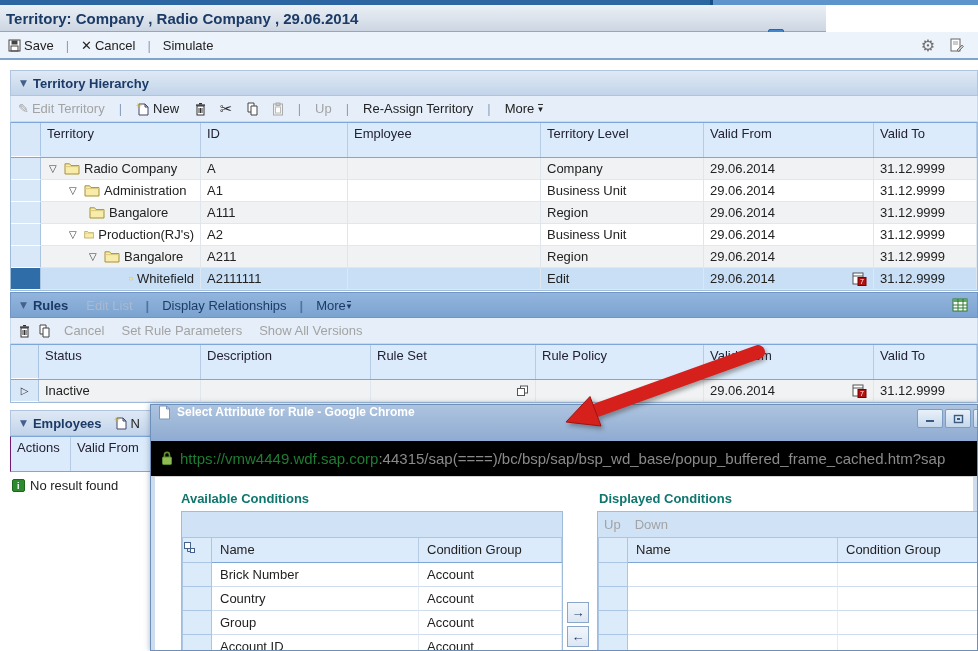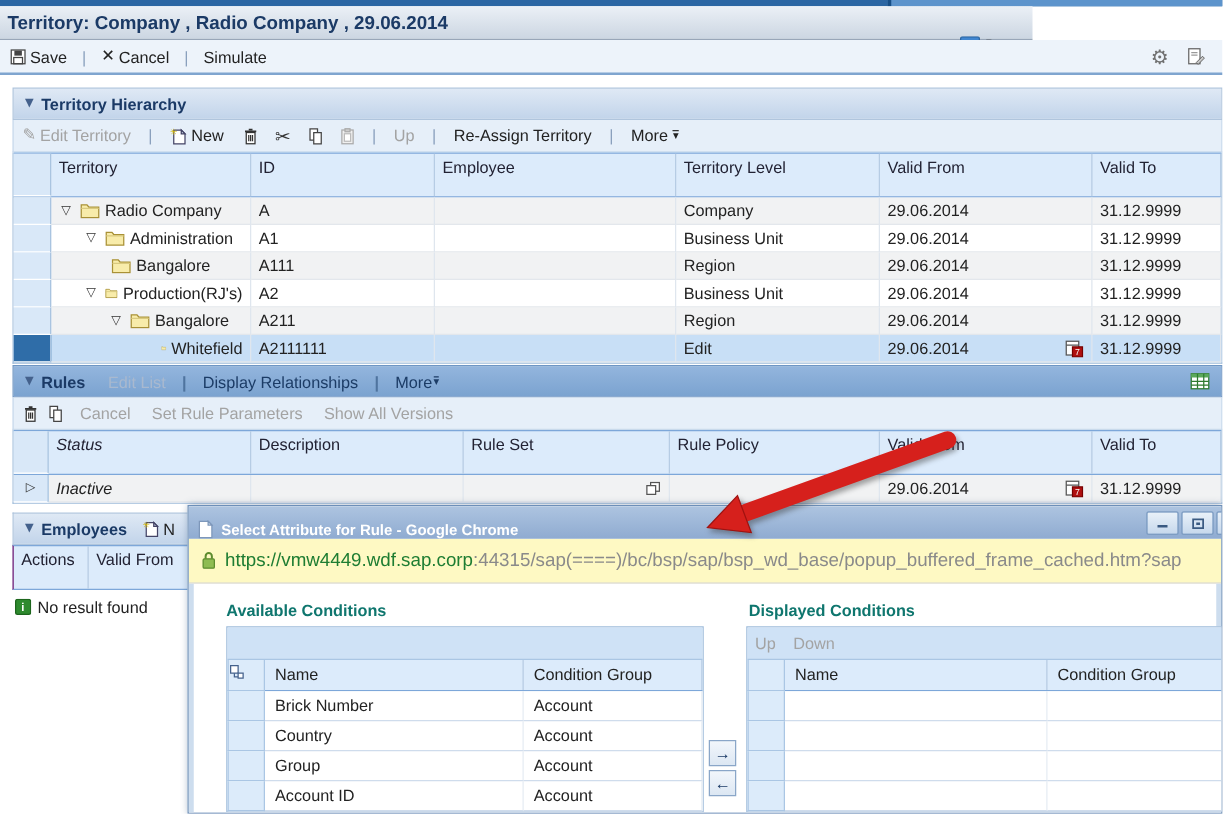--- a/index.html
+++ b/index.html
@@ -52,38 +52,38 @@
   .g-row.selected { background:#c8dff6; }
   .sel-cell { width:30px; background:#d9e8f8 !important; border-right:1px solid #a9c4e0 !important; border-bottom:1px solid #fff !important; padding:0 !important; justify-content:center; }
   .g-row.selected .sel-cell { background:#2f6da8 !important; }
   .exp { font-size:10px; color:#333; width:15px; flex:none; font-family:"DejaVu Sans",sans-serif; }
 
   
   .t-terr{width:160px;} .t-id{width:147px;} .t-emp{width:193px;} .t-lvl{width:163px;} .t-vf{width:170px; justify-content:space-between;} .t-vt{flex:1;}
   .g-head .t-vf { justify-content:flex-start; }
 
   
-  .r-status{width:162px;font-style:italic;} .r-desc{width:170px;} .r-set{width:165px; justify-content:space-between;} .r-pol{width:168px;} .r-vf{width:170px; justify-content:space-between;} .r-vt{flex:1;}
+  .r-status{width:162px;} .r-desc{width:170px;} .r-set{width:165px; justify-content:space-between;} .r-pol{width:168px;} .r-vf{width:170px; justify-content:space-between;} .r-vt{flex:1;}
   .g-head .r-set,.g-head .r-vf { justify-content:flex-start; }
   #rules-panel .sec-head { background:linear-gradient(#93b5dd,#7ba3d0); border-color:#6f96c4; }
   #rules-panel .sec-head .hdr-link { font-weight:normal; color:#1c3c66; }
   #rules-panel .sec-head .hdr-dis { font-weight:normal; color:#a9b9cf; }
   #rules-panel .sec-head .sep { color:#4f749f; }
 
   
   .e-act{width:80px;} .e-vf{width:110px;}
 
   
   #popup { left:150px; top:404px; width:828px; height:247px; z-index:40;
     border:1px solid #6d8fb8; background:#fff; overflow:hidden; box-shadow:0 0 6px rgba(60,90,130,.45); }
-  #popup-titlebar { height:26px; background:linear-gradient(#adc4e0,#8fabd1); display:flex; align-items:flex-end; padding:0 7px; gap:6px; position:relative; }
+  #popup-titlebar { height:36px; background:linear-gradient(#adc4e0,#8fabd1); display:flex; align-items:flex-start; padding:0 7px; gap:6px; position:relative; }
   #popup-titlebar .wt { color:#fff; font-weight:bold; font-size:12px; }
   .win-btn { position:absolute; top:4px; width:26px; height:19px; background:linear-gradient(#e9f1f9,#c6d8ec);
     border:1px solid #7d9cc2; border-radius:2px; display:flex; align-items:center; justify-content:center; }
-  #url-bar { height:36px; background:#fef9c3; border-bottom:1px solid #d4d4d4; display:flex; align-items:center; padding:0 10px; gap:7px;
+  #url-bar { height:36px; background:#000000; border-bottom:1px solid #d4d4d4; display:flex; align-items:center; padding:0 10px; gap:7px;
     font-size:15px; white-space:nowrap; overflow:hidden; }
   #url-bar .host { color:#1e7d32; }
   #url-bar .rest { color:#8a8a8a; }
   #popup-content { position:relative; height:183px; background:#fff; border-left:4px solid #cdddee; border-right:4px solid #cdddee; }
 
   .cond-title { position:absolute; top:14px; font-weight:bold; color:#0f766e; }
   .cond-table { position:absolute; top:34px; width:382px; border:1px solid #9fbcda; background:#fff; }
   .blue-strip { height:26px; background:#cfe2f6; border-bottom:1px solid #aac6e4; display:flex; align-items:center; padding:0 6px; gap:14px; }
   .p-head { display:flex; height:25px; background:#dcebfb; border-bottom:1px solid #7da7d9; }
   .p-head > div { border-right:1px solid #b6cce4; padding:0 8px; line-height:24px; }

